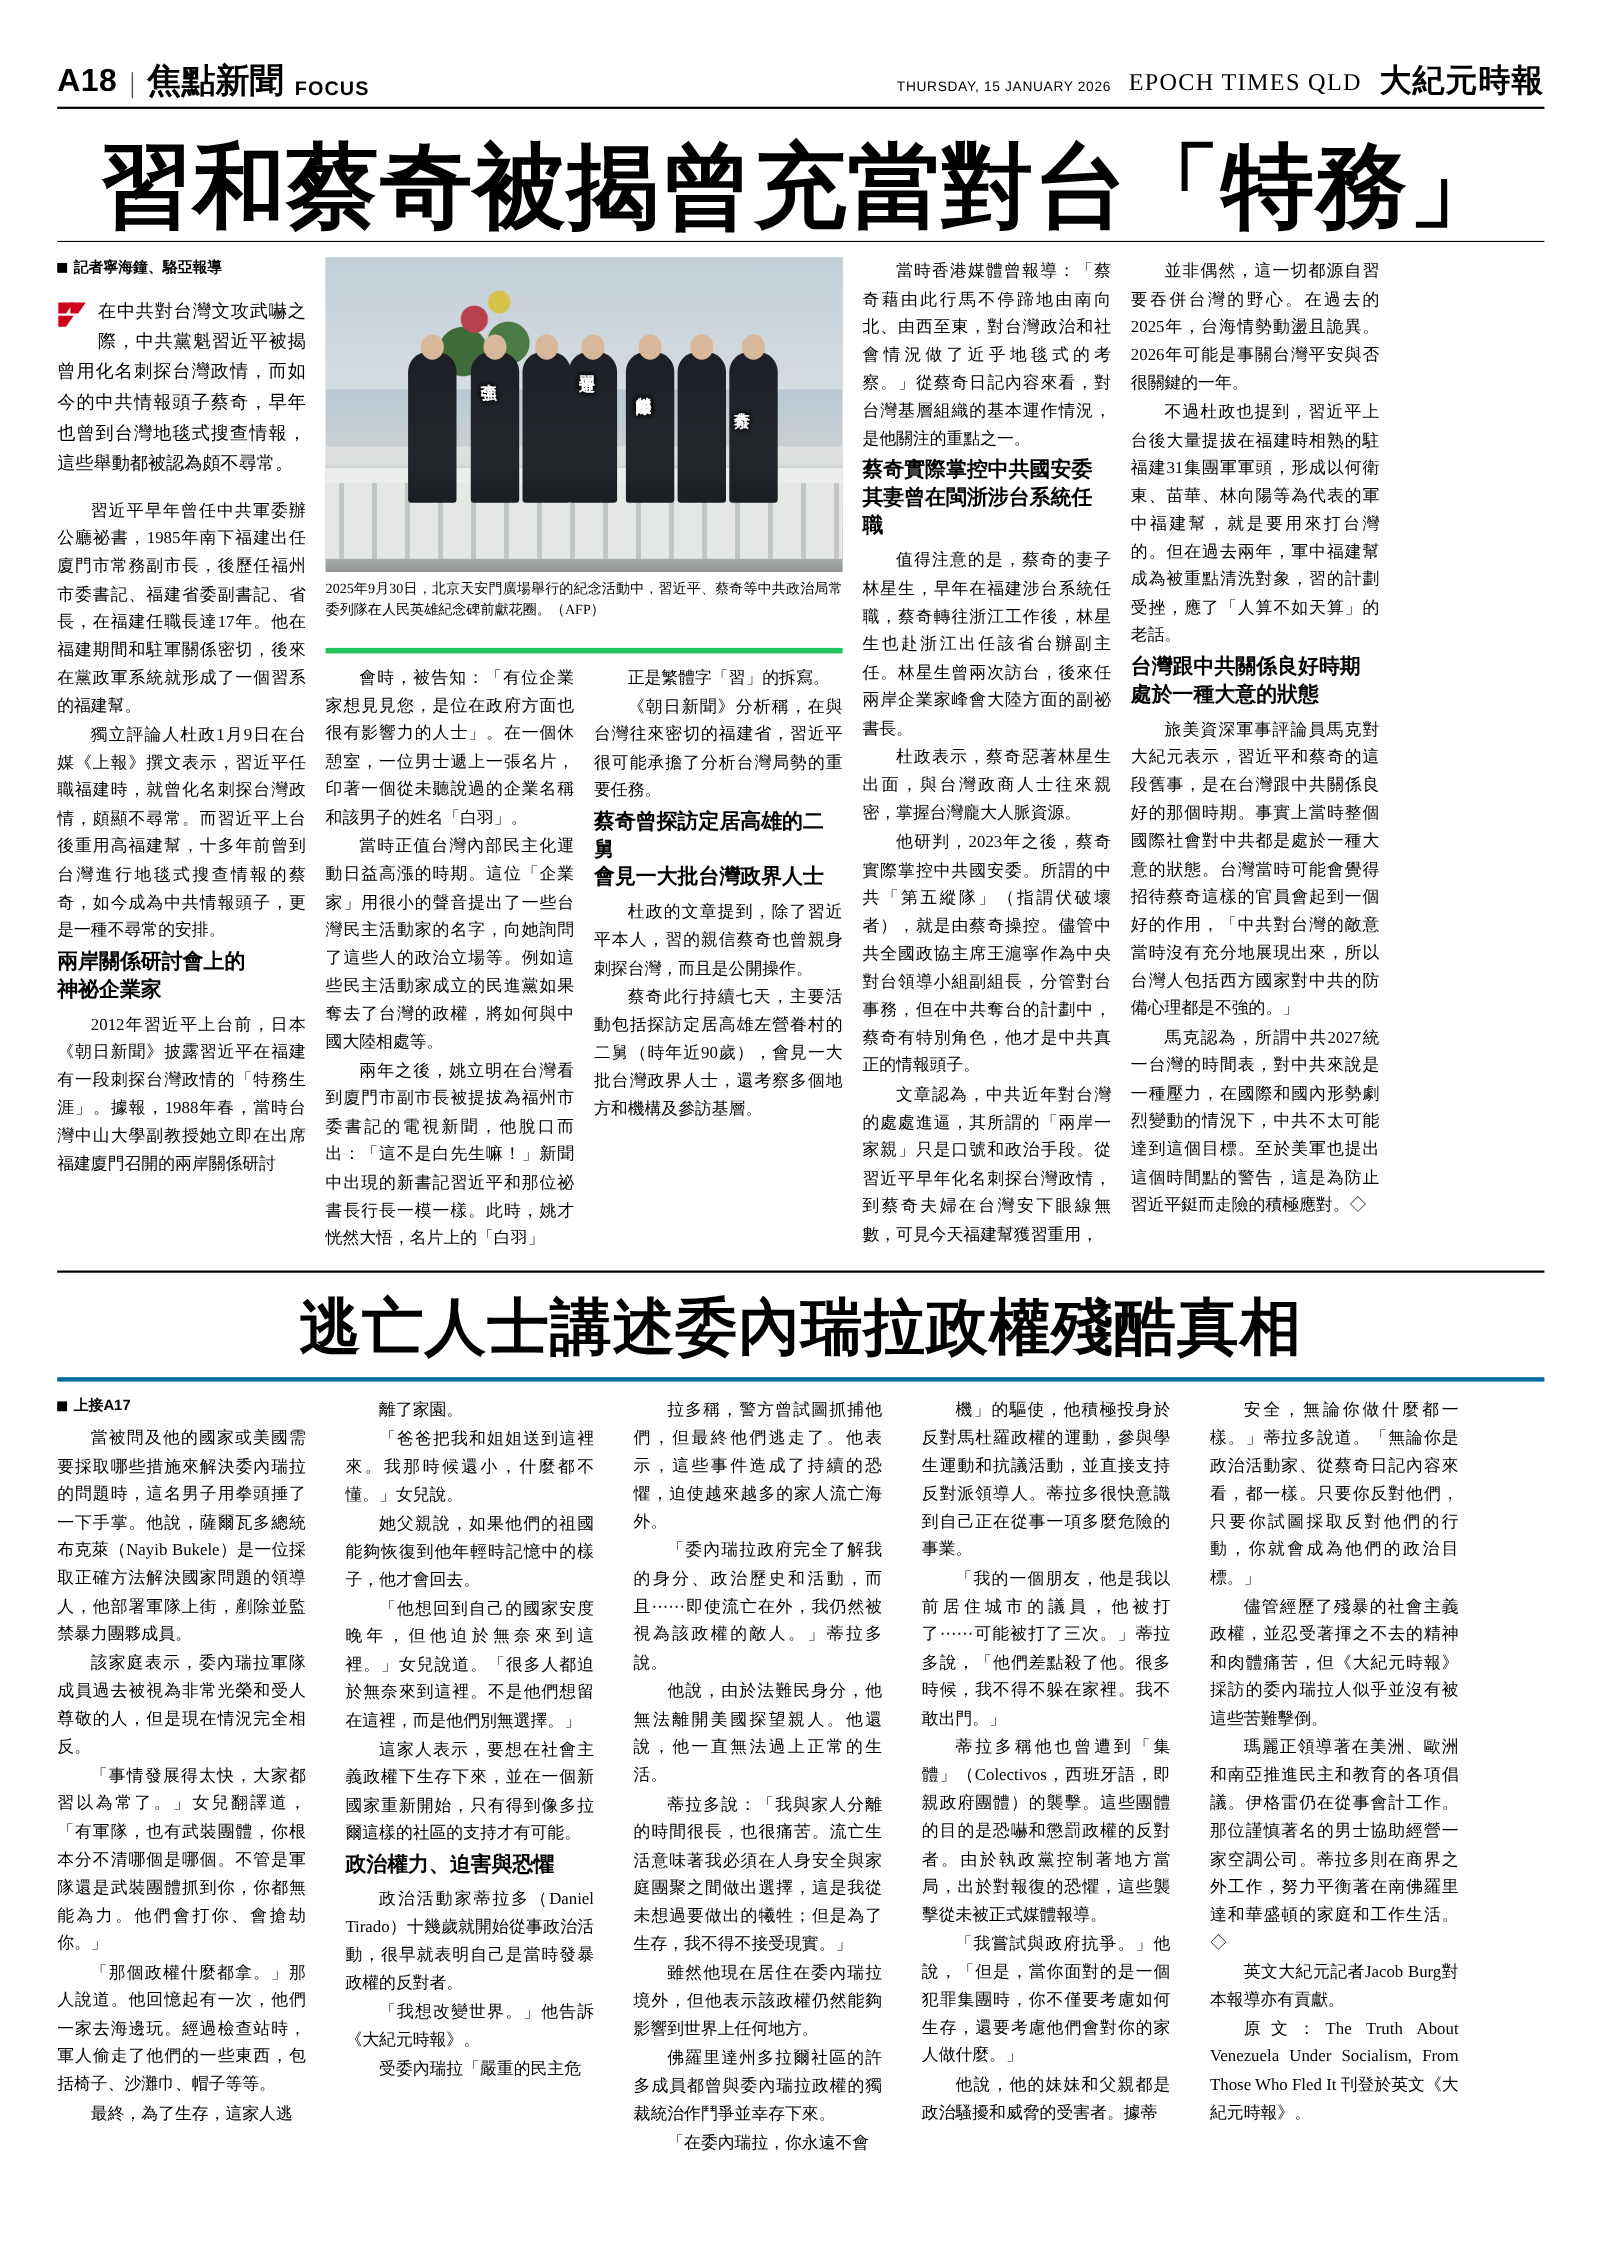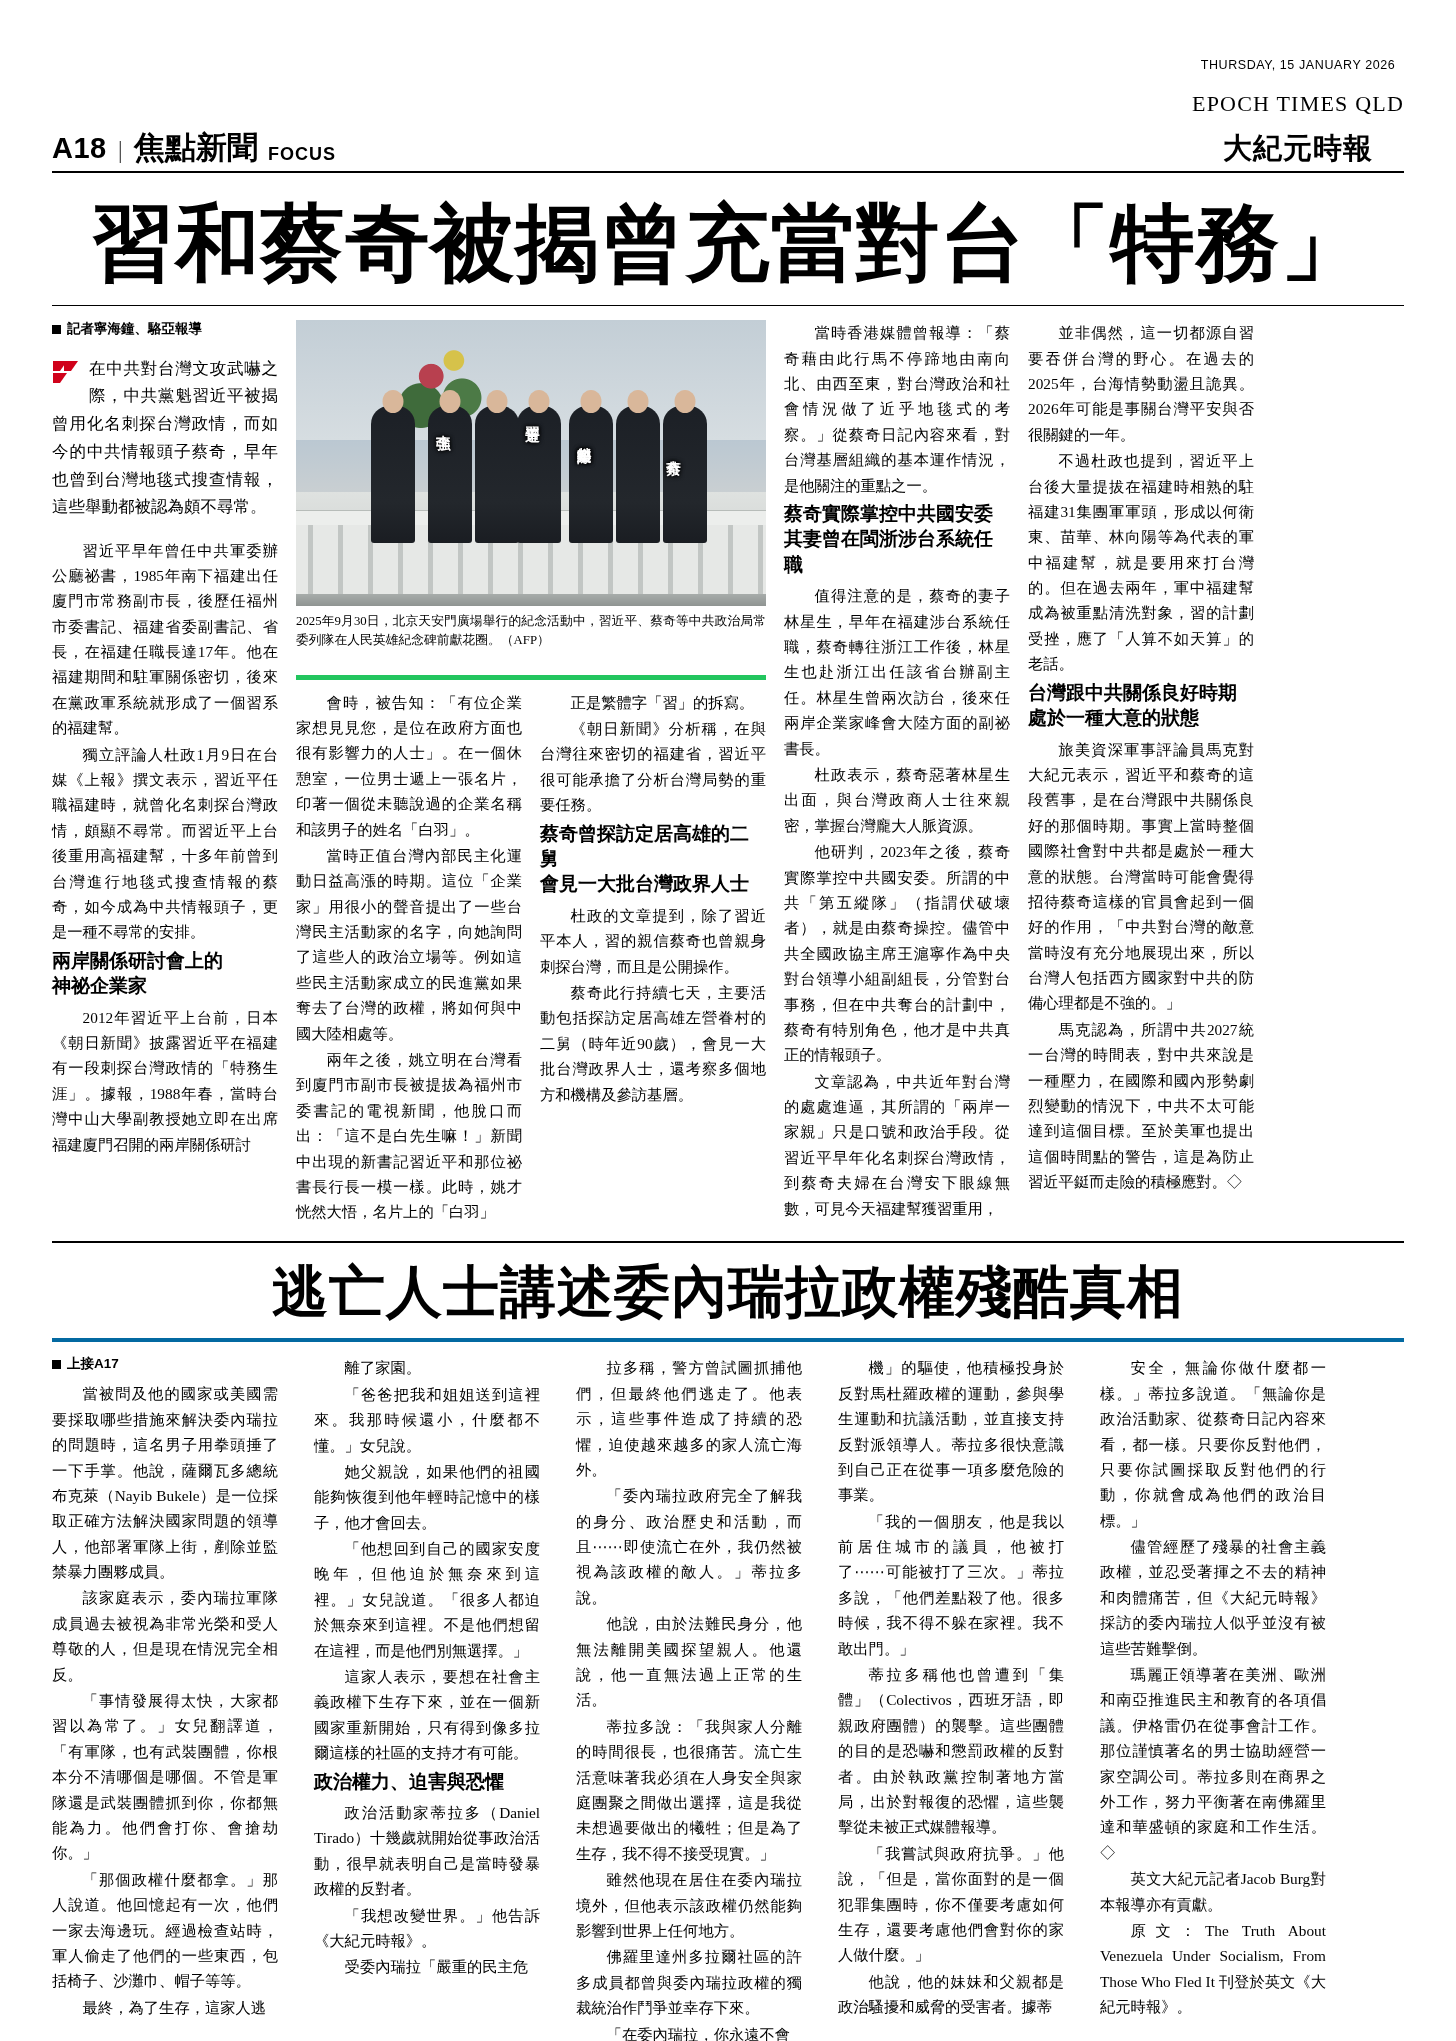--- a/index.html
+++ b/index.html
@@ -48,23 +48,22 @@
     font-family: "Liberation Sans", sans-serif;
     font-size: 18px;
     font-weight: bold;
     letter-spacing: 1px;
     margin-left: 10px;
     line-height: 1;
   }
   .masthead-right {
     margin-left: auto;
     display: flex;
-    align-items: center;
+    align-items: flex-end;
     gap: 16px;
-    flex-direction: column;
   }
   .issue-date {
     font-family: "Liberation Sans", sans-serif;
     font-size: 12.5px;
     letter-spacing: 0.6px;
     padding-bottom: 3px;
   }
   .brand-en {
     font-family: "Liberation Serif", serif;
     font-size: 22px;
@@ -79,21 +78,21 @@
     line-height: 1;
   }
 
   
   .headline {
     font-family: "Liberation Sans", sans-serif;
     font-weight: bold;
     font-size: 84px;
     letter-spacing: 1px;
     text-align: center;
-    margin: 26px 0 18px 0;
+    margin: 26px 0 6px 0;
     line-height: 1.05;
     white-space: nowrap;
   }
 
   .rule-thin { border-top: 1px solid #000; }
 
   
   .top-article {
     display: grid;
     grid-template-columns: 226px 226px 226px 226px 226px;

